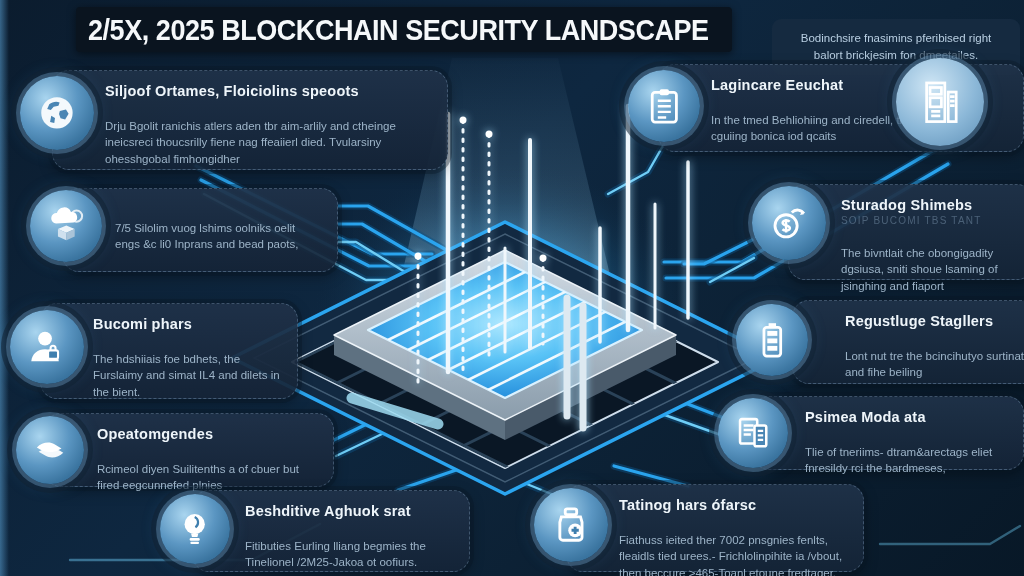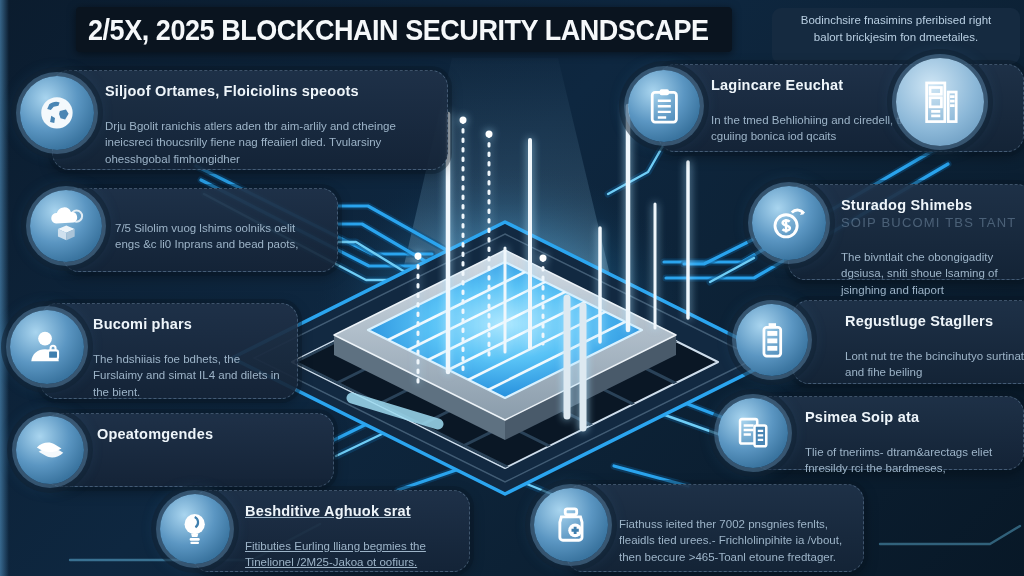--- a/index.html
+++ b/index.html
@@ -7,31 +7,31 @@
     font-family:"Liberation Sans",sans-serif;
     background:linear-gradient(135deg,#0b1c2e 0%,#0e2740 42%,#0d2338 60%,#081827 100%);}
   #left-strip{position:absolute;left:0;top:0;width:9px;height:576px;
     background:linear-gradient(90deg,rgba(90,160,210,.55),rgba(90,160,210,0));}
   
   .title-bar{position:absolute;left:76px;top:7px;width:656px;height:45px;
     background:#0a141f;border-radius:4px;display:flex;align-items:center;padding-left:12px;box-sizing:border-box;
     box-shadow:0 2px 8px rgba(0,0,0,.5);}
   .title-bar span{color:#f5f8fa;font-weight:bold;font-size:30px;white-space:nowrap;
     letter-spacing:-.5px;transform:scaleX(.9);transform-origin:left center;}
-  .top-note{position:absolute;left:772px;top:8px;width:248px;height:56px;background:#152a40;
-    border-radius:9px;display:flex;align-items:flex-start;justify-content:center;text-align:center;
+  .top-note{position:absolute;left:772px;top:19px;width:248px;height:56px;background:#152a40;
+    border-radius:9px;display:flex;align-items:center;justify-content:center;text-align:center;
     color:#b9cfe2;font-size:11.5px;line-height:1.45;padding:4px 14px;box-sizing:border-box;}
   
   .callout{position:absolute;background:linear-gradient(180deg,rgba(32,50,73,.93),rgba(21,36,55,.93));
     border:1px dashed rgba(140,172,202,.35);border-radius:17px;box-sizing:border-box;
     box-shadow:0 0 0 4px rgba(10,22,36,.35),0 4px 14px rgba(0,0,0,.35);
     padding:12px 14px 10px 52px;color:#9db4c8;}
   .c-title{font-size:14.5px;font-weight:bold;color:#eef5fa;margin-bottom:4px;letter-spacing:.2px;}
   .c-body{font-size:11.5px;line-height:1.42;margin-top:19px;}
-  .c-sub{font-size:13px;letter-spacing:1.2px;color:rgba(165,195,220,.35);margin:-2px 0 3px;text-transform:uppercase;filter:blur(.3px);}
+  .c-sub{font-size:10px;letter-spacing:1.2px;color:rgba(165,195,220,.35);margin:-2px 0 3px;text-transform:uppercase;filter:blur(.3px);}
   
   .badge{position:absolute;border-radius:50%;z-index:5;
     background:radial-gradient(circle at 35% 30%,#a9d5ef 0%,#5b96c2 45%,#3a749f 75%,#2e6390 100%);
     box-shadow:0 0 0 4px rgba(120,170,210,.35),0 0 0 9px rgba(16,32,50,.55),0 0 18px rgba(70,150,210,.35);
     display:flex;align-items:center;justify-content:center;}
   .badge svg{width:62%;height:62%;}
   .badge-light{background:radial-gradient(circle at 40% 32%,#cfe6f5 0%,#8cb8d8 55%,#5d8fb6 100%);}
   
   .tg{stroke:#0e4f80;stroke-width:7;fill:none;opacity:.5;stroke-linejoin:round;stroke-linecap:round;}
   .tr{stroke:#2aa4ee;stroke-width:3.2;fill:none;stroke-linejoin:round;stroke-linecap:round;}
@@ -216,29 +216,30 @@
     <svg viewBox="0 0 24 24">
         <circle cx="11" cy="7.6" r="3.6" fill="#fff"></circle>
         <path d="M3.8 19.5c.4-4 3.4-6.3 7.2-6.3s6.8 2.3 7.2 6.3z" fill="#fff"></path>
         <rect x="12.6" y="13.8" width="5.2" height="4.4" rx="1" fill="#3f7fae" stroke="#fff" stroke-width="1.1"></rect>
         <path d="M13.9 13.8v-1.1a1.3 1.3 0 0 1 2.6 0v1.1" fill="none" stroke="#fff" stroke-width="1.1"></path>
       </svg>
   </div>
 
   <div class="callout" style="left:44px;top:413px;width:290px;height:74px;">
     <div class="c-title">Opeatomgendes</div>
+    <div class="c-body">Rcimeol diyen Suilitenths a of cbuer but fired eegcunnefed plnies</div>
   </div>
   <div class="badge" style="left:16px;top:416px;width:68px;height:68px;">
     <svg viewBox="0 0 24 24" fill="#fff">
         <path d="M4.5 10.5c2.6-2.8 7-3.6 10-1.8l4 2.4-2.3 1.2c-3.4 1.6-8 .9-11.7-1.8z"></path>
         <path d="M19.5 13.5c-2.6 2.8-7 3.6-10 1.8l-4-2.4 2.3-1.2c3.4-1.6 8-.9 11.7 1.8z" opacity=".92"></path>
       </svg>
   </div>
 
-  <div class="callout" style="left:192px;top:490px;width:278px;height:82px;text-decoration:underline;">
+  <div class="callout" style="left:192px;top:490px;width:278px;height:82px;">
     <div class="c-title">Beshditive Aghuok srat</div>
     <div class="c-body">Fitibuties Eurling lliang begmies the Tinelionel /2M25-Jakoa ot oofiurs.</div>
   </div>
   <div class="badge" style="left:160px;top:494px;width:70px;height:70px;">
     <svg viewBox="0 0 24 24">
         <circle cx="12" cy="9.5" r="5.6" fill="#fff"></circle>
         <path d="M12 5.5c2.2.9 2.6 4.3.4 5.8" fill="none" stroke="#3f7fae" stroke-width="1.2"></path>
         <path d="M10 14.6h4l-.5 2h-3z" fill="#fff"></path>
         <rect x="9.2" y="17.2" width="5.6" height="1.5" rx=".7" fill="#fff"></rect>
         <rect x="9.6" y="19.2" width="4.8" height="1.3" rx=".6" fill="#fff"></rect>
@@ -290,33 +291,34 @@
     <svg viewBox="0 0 24 24" fill="none" stroke="#fff" stroke-width="1.5">
         <rect x="7.5" y="5" width="9" height="15.5" rx="1.5"></rect>
         <rect x="10" y="2.8" width="4" height="2.2" fill="#fff" stroke="none"></rect>
         <rect x="9.3" y="7" width="5.4" height="2.6" fill="#fff" stroke="none"></rect>
         <rect x="9.3" y="11" width="5.4" height="2.6" fill="#fff" stroke="none"></rect>
         <rect x="9.3" y="15" width="5.4" height="2.6" fill="#fff" stroke="none"></rect>
       </svg>
   </div>
 
   <div class="callout" style="left:752px;top:396px;width:272px;height:74px;">
-    <div class="c-title">Psimea Soip ata</div>
+    <div class="c-title">Psimea Moda ata</div>
     <div class="c-body">Tlie of tneriims- dtram&amp;arectags eliet fnresildy rci the bardmeses,</div>
   </div>
   <div class="badge" style="left:718px;top:398px;width:70px;height:70px;">
     <svg viewBox="0 0 24 24" fill="none" stroke="#fff" stroke-width="1.4">
         <rect x="5" y="4.5" width="9.5" height="13.5" rx="1"></rect>
         <path d="M7 8h5.5M7 10.5h5.5M7 13h4"></path>
         <rect x="13" y="8" width="6.5" height="11.5" rx="1" fill="#4a86b4"></rect>
         <path d="M14.8 11h3M14.8 13.5h3M14.8 16h3" stroke-width="1.2"></path>
       </svg>
   </div>
 
   <div class="callout" style="left:566px;top:484px;width:298px;height:88px;">
+    <div class="c-title">Tatinog hars ófarsc</div>
     <div class="c-body">Fiathuss ieited ther 7002 pnsgnies fenlts, fleaidls tied urees.- Frichlolinpihite ia /vbout, then beccure &gt;465-Toanl etoune fredtager.</div>
   </div>
   <div class="badge" style="left:534px;top:488px;width:74px;height:74px;">
     <svg viewBox="0 0 24 24" fill="none" stroke="#fff" stroke-width="1.5">
         <rect x="9" y="3.6" width="6" height="3" rx="1"></rect>
         <path d="M7 7.8h10l.8 2.8v7.8a1.6 1.6 0 0 1-1.6 1.6H7.8a1.6 1.6 0 0 1-1.6-1.6v-7.8z"></path>
         <circle cx="14.2" cy="14.8" r="3.6" fill="#fff" stroke="none"></circle>
         <path d="M14.2 12.9v3.8M12.3 14.8h3.8" stroke="#3f7fae" stroke-width="1.5"></path>
       </svg>
   </div>

